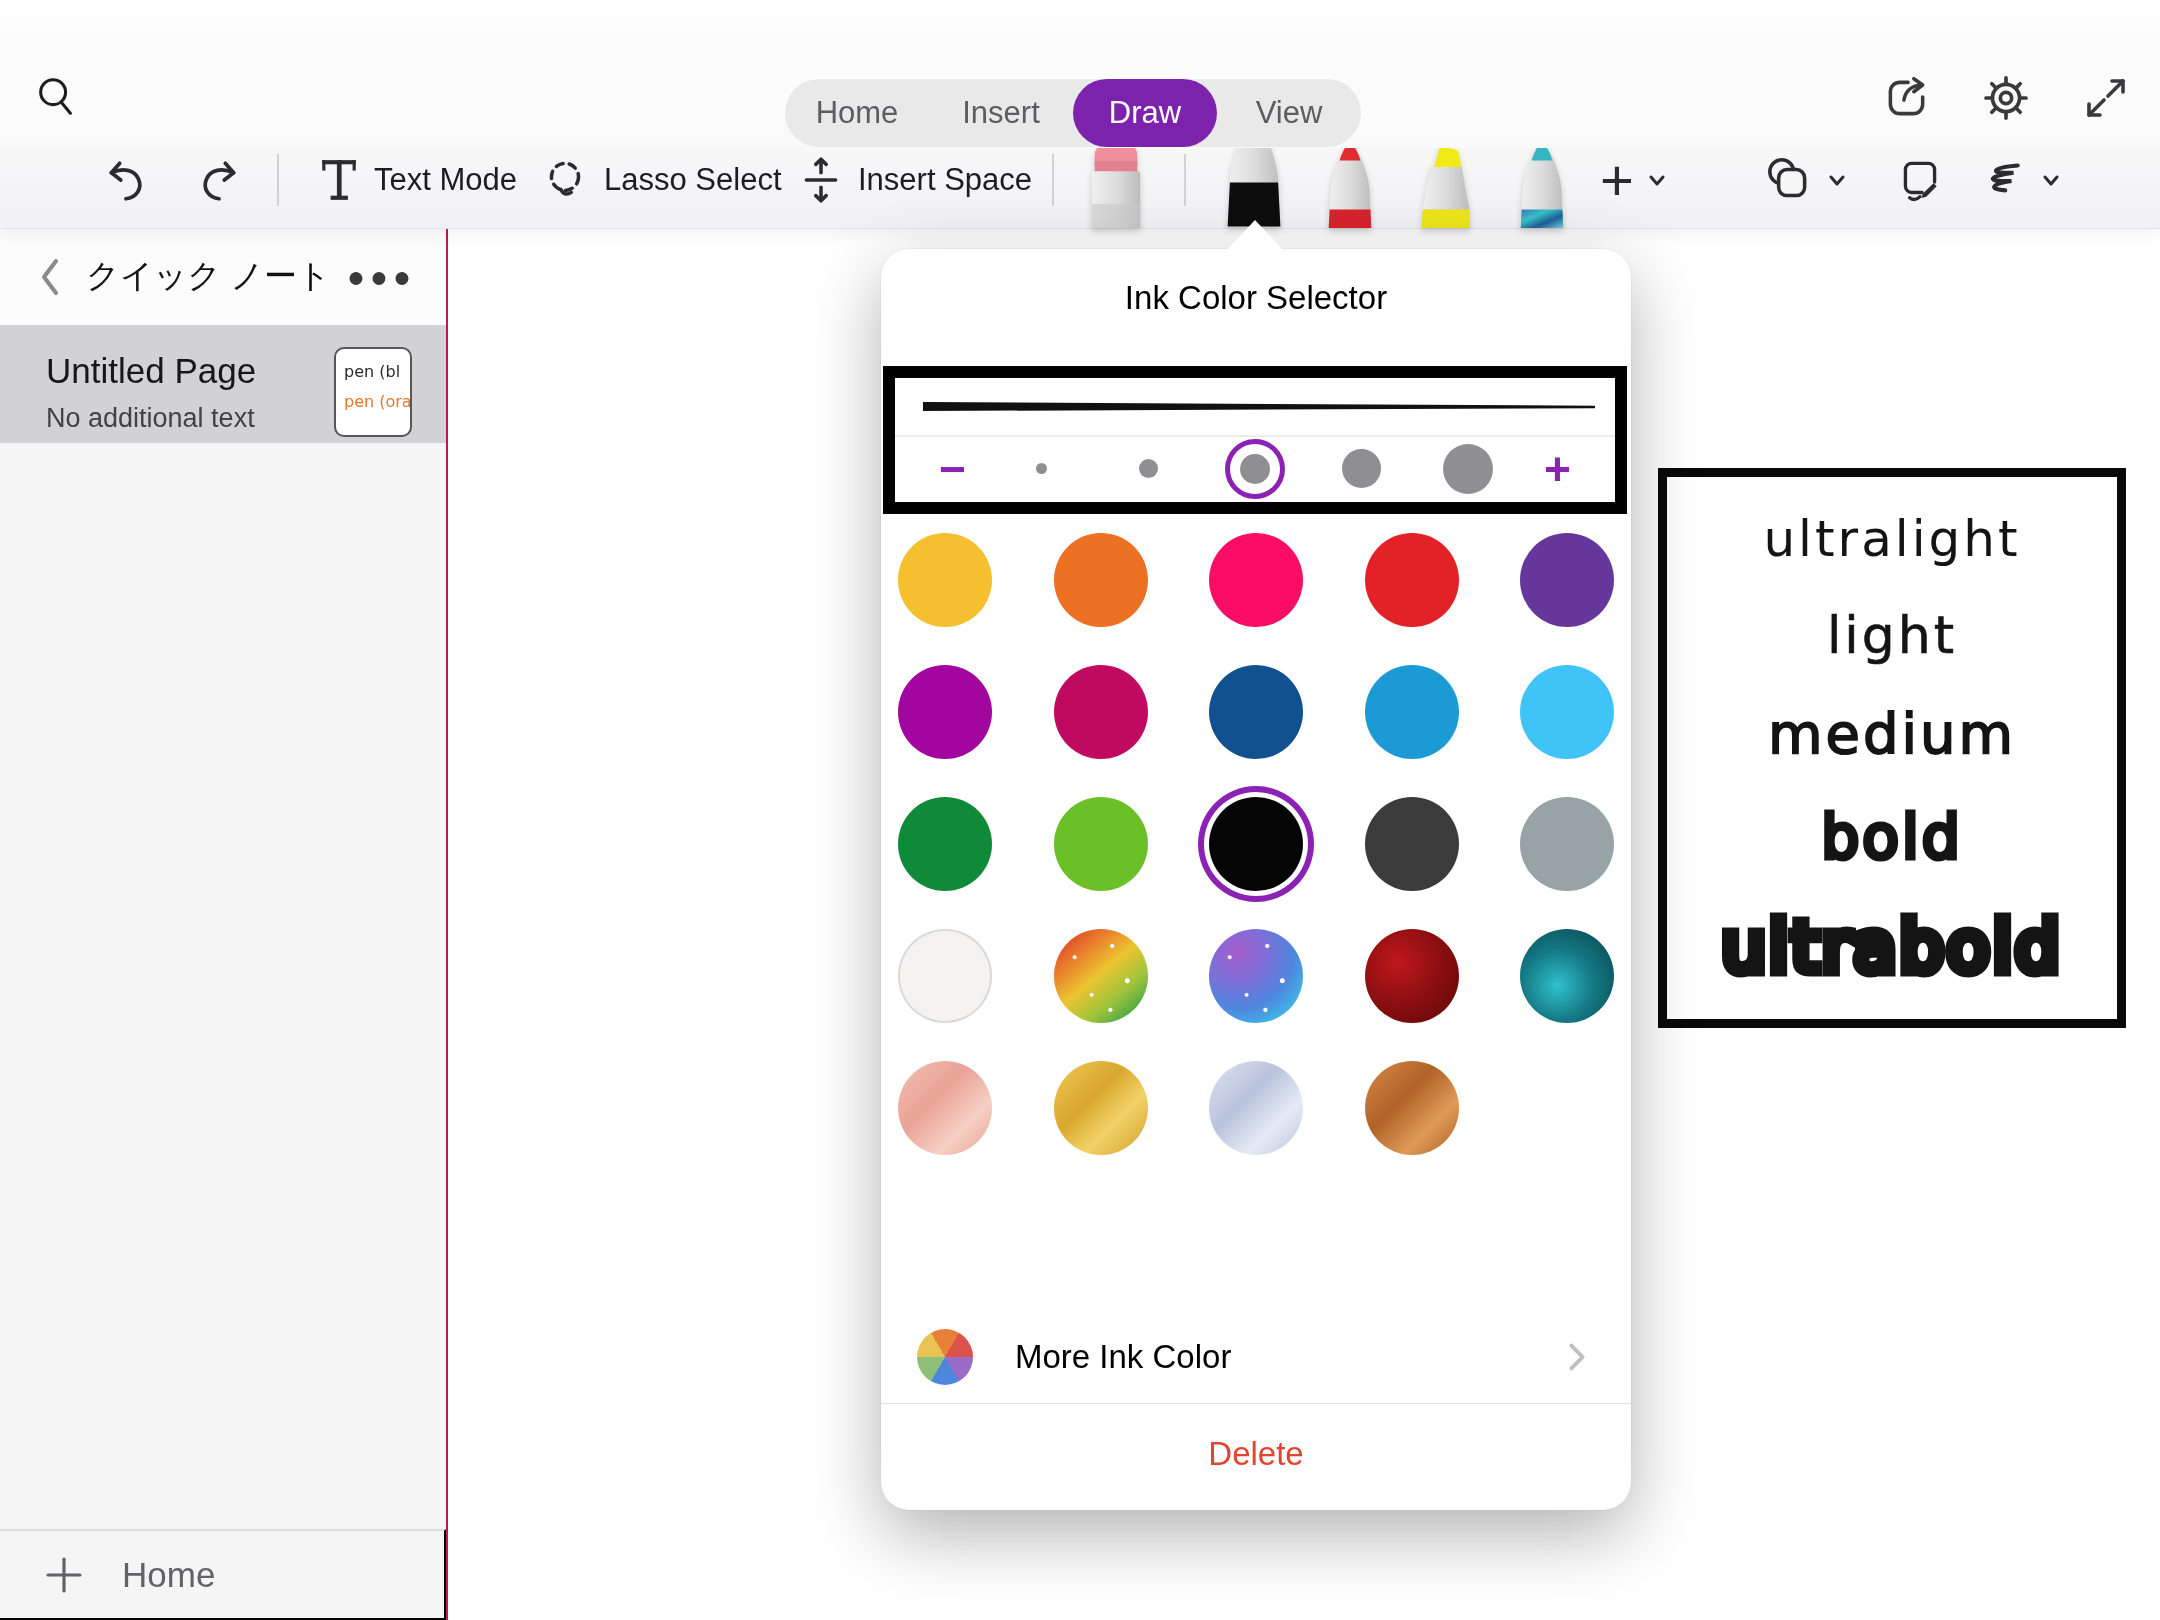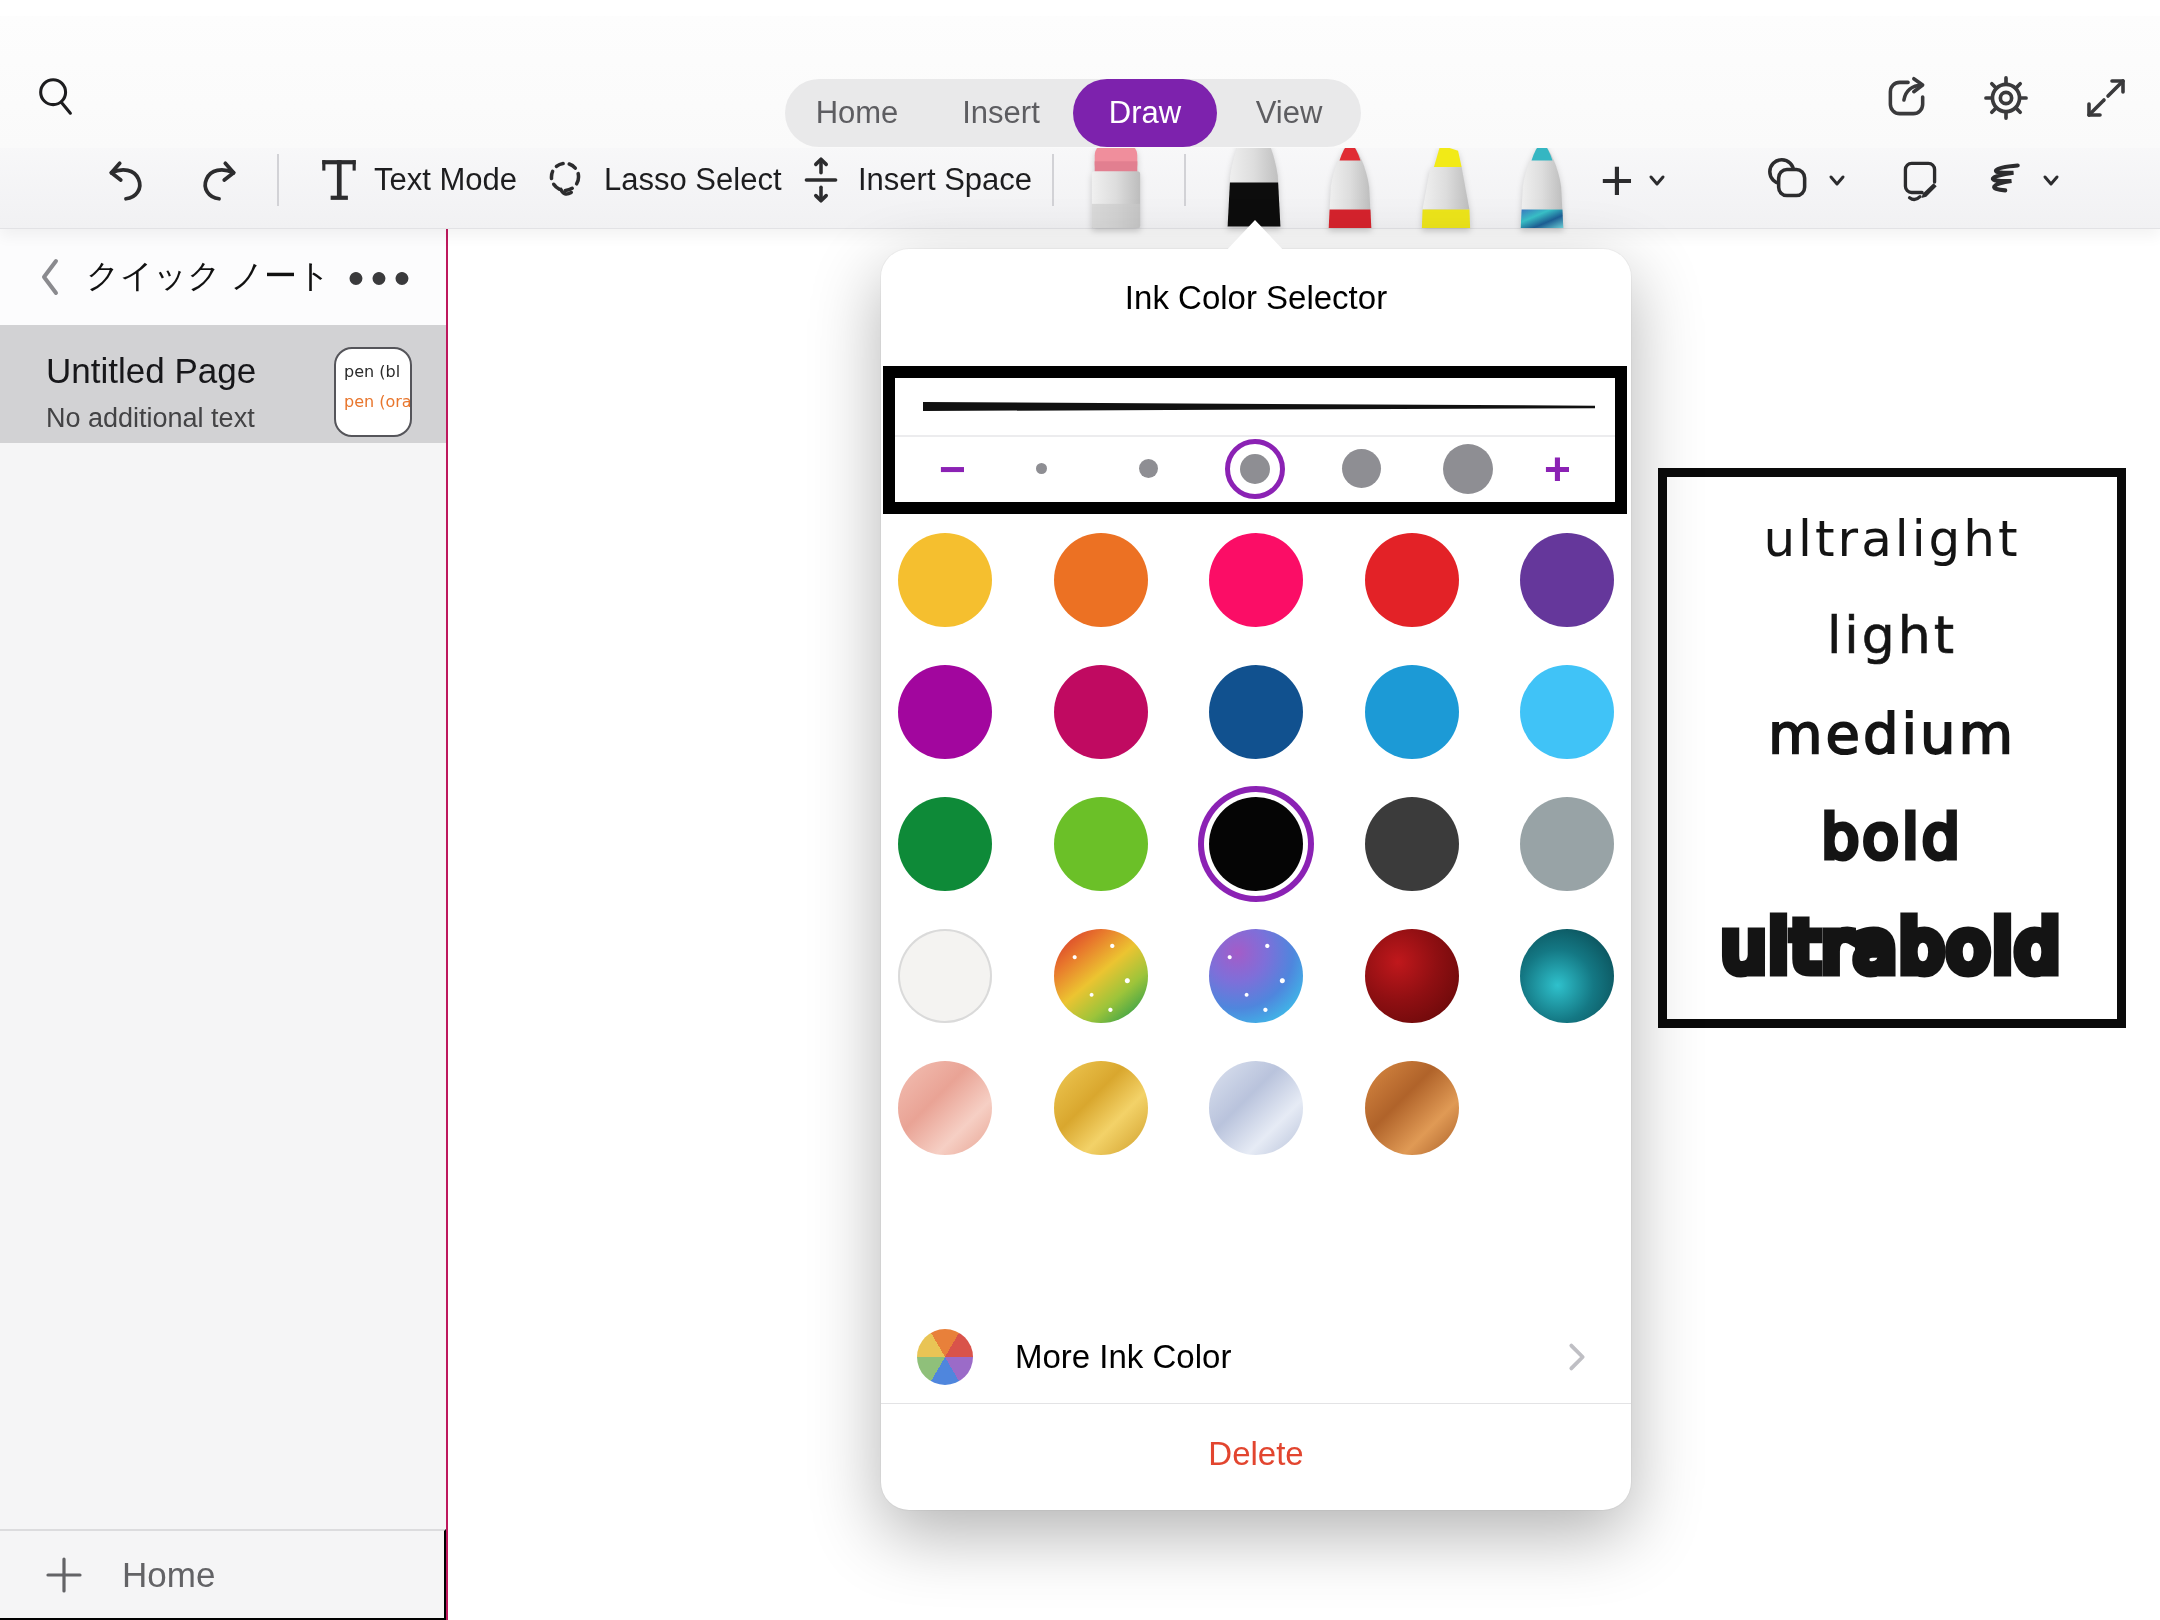--- a/index.html
+++ b/index.html
@@ -38,21 +38,21 @@
   
   .sidebar{ position:absolute; left:0; top:228px; width:448px; height:1392px;
     background:#f5f5f6; border-right:2px solid #be185d; z-index:10; }
   .sb-header{ height:97px; background:#fcfcfd; display:flex; align-items:center; padding:0 30px; }
   .sb-title{ flex:1; text-align:center; font-size:33px; color:#111; }
   .sb-ellipsis{ background:none; border:none; font-size:30px; letter-spacing:5px; color:#3a3a3c; cursor:pointer; }
   .page-item{ height:118px; background:#d2d2d4; display:flex; align-items:center; padding:16px 34px 0 46px; cursor:pointer; }
   .page-texts{ flex:1; }
   .page-title{ font-size:35px; color:#17171a; margin-bottom:12px; }
   .page-sub{ font-size:27px; color:#434345; }
-  .page-thumb{ width:78px; height:90px; background:#fff; border:2px solid #55555a; border-radius:18px;
+  .page-thumb{ width:78px; height:90px; background:#fff; border:2px solid #55555a; border-radius:10px;
     padding:8px 4px 0 8px; overflow:hidden; }
   .thumb-line{ font-size:16px; white-space:nowrap; line-height:1.9; font-family:"DejaVu Sans",sans-serif; }
   .sb-footer{ position:absolute; left:0; bottom:0; width:100%; height:91px; border-top:2px solid #dcdcde;
     display:flex; align-items:center; padding:0 44px; gap:38px; background:#f5f5f6; cursor:pointer; border-left:none; font-family:inherit;}
   .sb-footer .lbl{ font-size:35px; color:#636366; }
 
   
   .popup-arrow{ position:absolute; left:1224px; top:220px; width:62px; height:33px; background:#fff;
     clip-path:polygon(50% 0, 0 100%, 100% 100%); z-index:31; }
   .popup{ position:absolute; left:881px; top:249px; width:750px; height:1261px; background:#fff;

